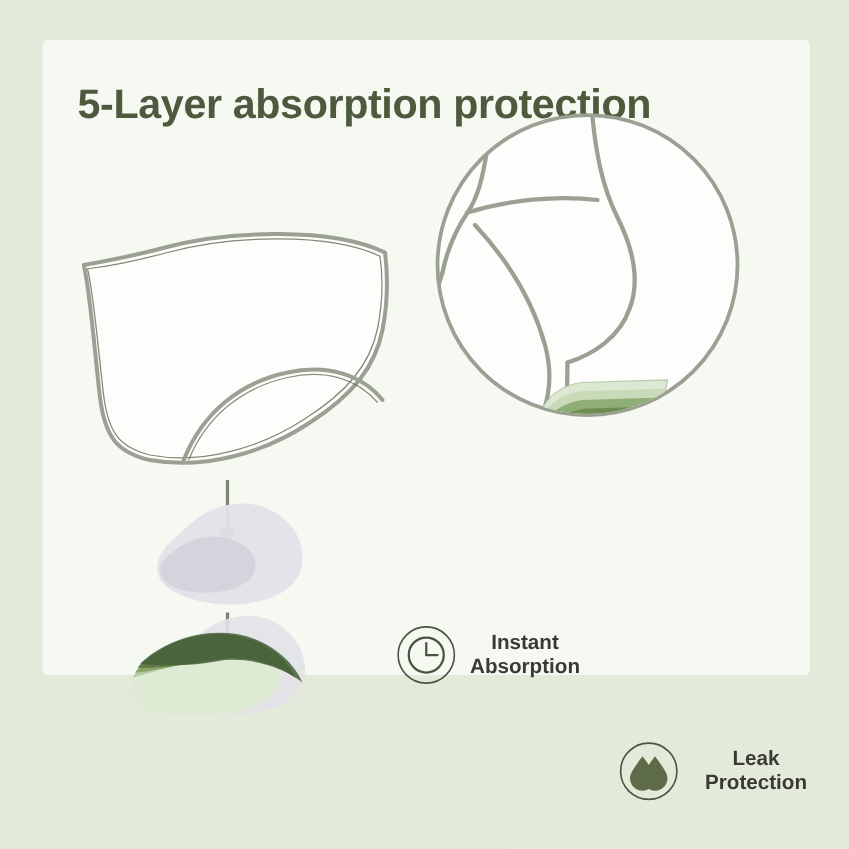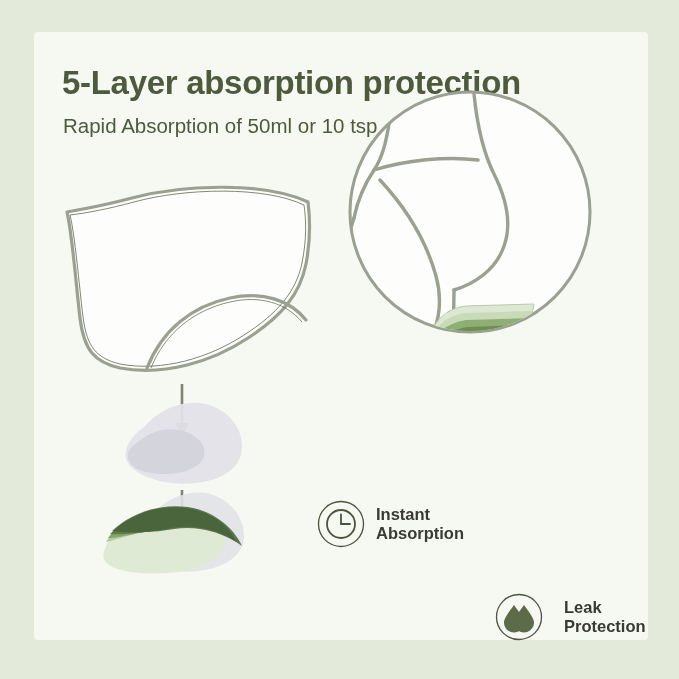--- a/index.html
+++ b/index.html
@@ -17,21 +17,21 @@
     position: relative;
     width: 679px;
     height: 679px;
     background: #e4eada;
   }
   .card {
     position: absolute;
     left: 34px;
     top: 32px;
     width: 614px;
-    height: 608px;
+    height: 508px;
     background: #f6f8f2;
     border-radius: 4px;
   }
   .title {
     position: absolute;
     left: 28px;
     top: 32px;
     font-size: 33px;
     font-weight: bold;
     color: #4e5a3e;
@@ -52,20 +52,21 @@
     left: 0;
     top: 0;
     width: 614px;
     height: 608px;
     pointer-events: none;
   }
   .badge {
     position: absolute;
     display: flex;
     align-items: center;
+    text-align: center;
   }
   .badge-icon {
     width: 48px;
     height: 48px;
     flex: 0 0 48px;
   }
   .badge-label {
     margin-left: 11px;
     font-size: 16.5px;
     font-weight: bold;
@@ -80,21 +81,20 @@
   .b-quick    { left: 461px; top: 471px; }
 </style>
 </head>
 <body>
 
 <div id="infographic">
 
   <div class="card">
 
     <div class="title">5-Layer absorption protection</div>
-    <div class="subtitle">Rapid Absorption of 50ml or 10 tsp</div>
 
     <svg class="art" viewBox="0 0 614 608">
 
       <g>
         <path d="M33 180
                  C 38 200, 42 252, 46 286
                  C 50 318, 60 330, 86 336
                  C 130 344, 178 330, 214 306
                  C 248 284, 266 262, 272 232
                  C 277 206, 276 186, 274 170

